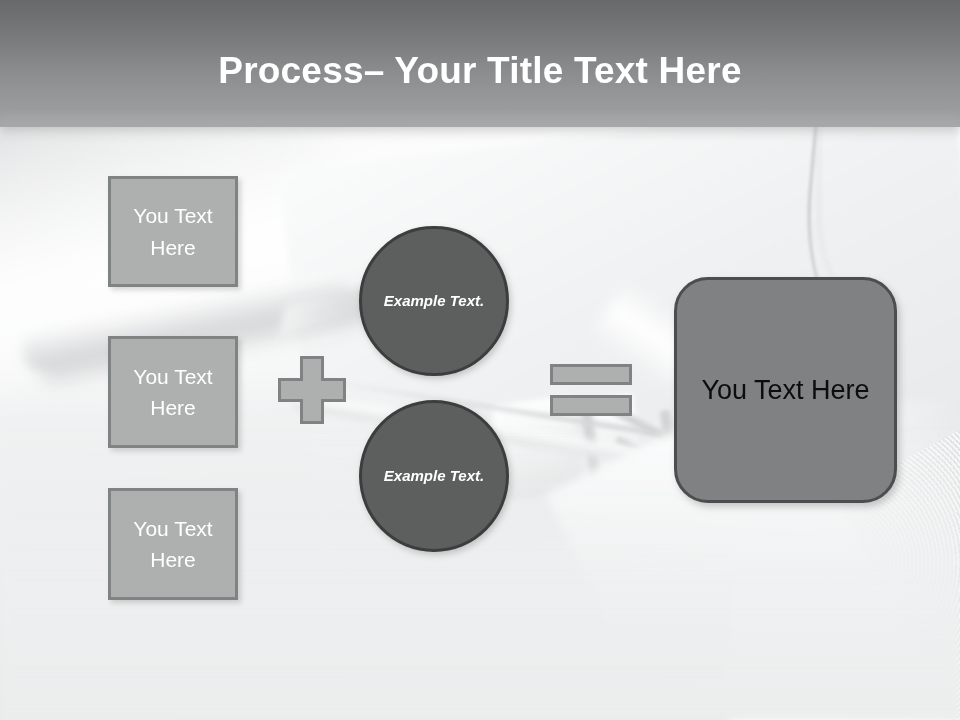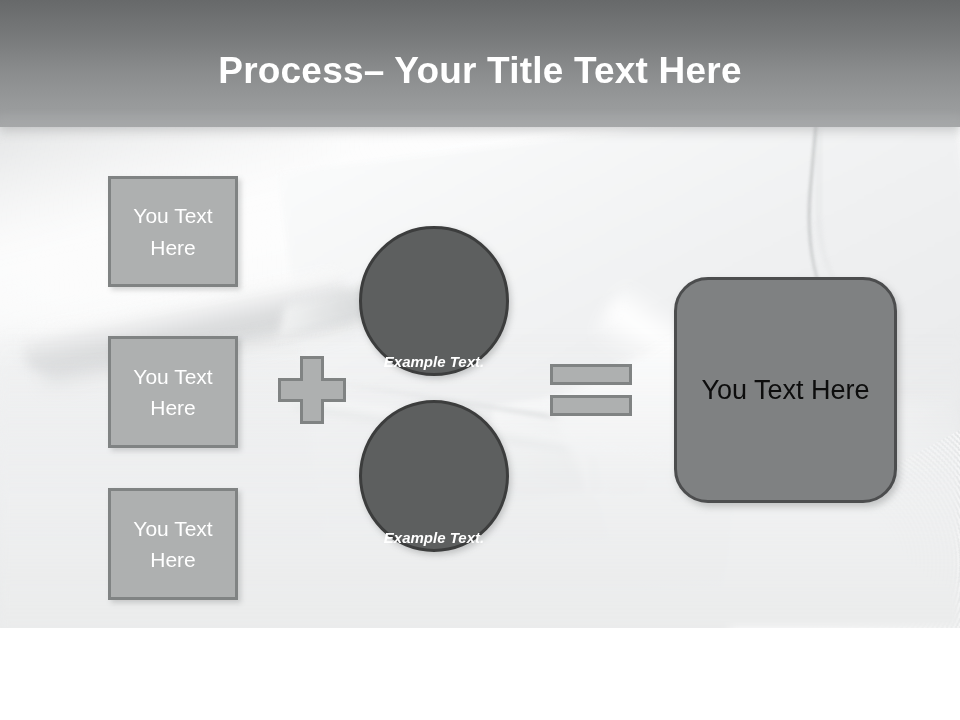--- a/index.html
+++ b/index.html
@@ -3,21 +3,21 @@
 <meta charset="utf-8">
 <style>
   html, body {
     margin: 0;
     padding: 0;
     background: #ffffff;
   }
   #slide {
     position: relative;
     width: 960px;
-    height: 628px;
+    height: 720px;
     overflow: hidden;
     font-family: "Liberation Sans", sans-serif;
     background: #f2f3f3;
   }
 
   
   .photo {
     position: absolute;
     inset: 0;
     overflow: hidden;
@@ -285,21 +285,21 @@
     border-radius: 50%;
     background: #5d5f5f;
     border: 3px solid #3c3d3d;
     box-sizing: border-box;
     color: #ffffff;
     font-size: 15px;
     font-weight: bold;
     font-style: italic;
     line-height: 1.55;
     display: flex;
-    align-items: flex-end;
+    align-items: center;
     justify-content: center;
     text-align: center;
     box-shadow: 2px 3px 6px rgba(110,112,113,.35);
   }
   .circle-top { left: 359px; top: 226px; }
   .circle-bottom { left: 359px; top: 400px; height: 152px; }
 
   .rrect {
     position: absolute;
     left: 674px;

